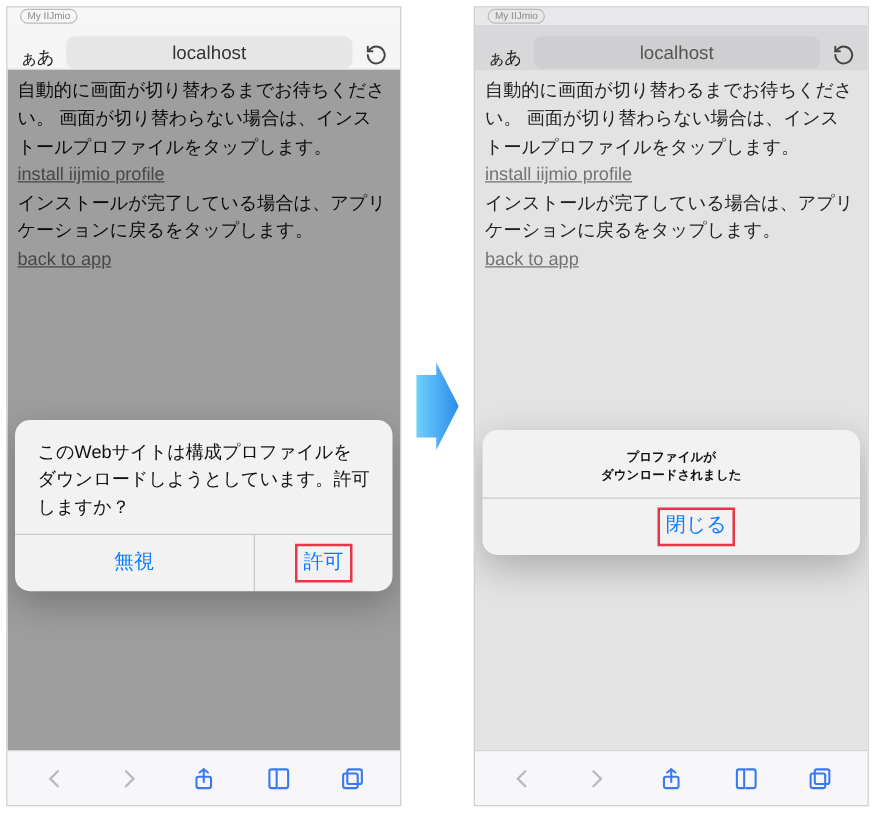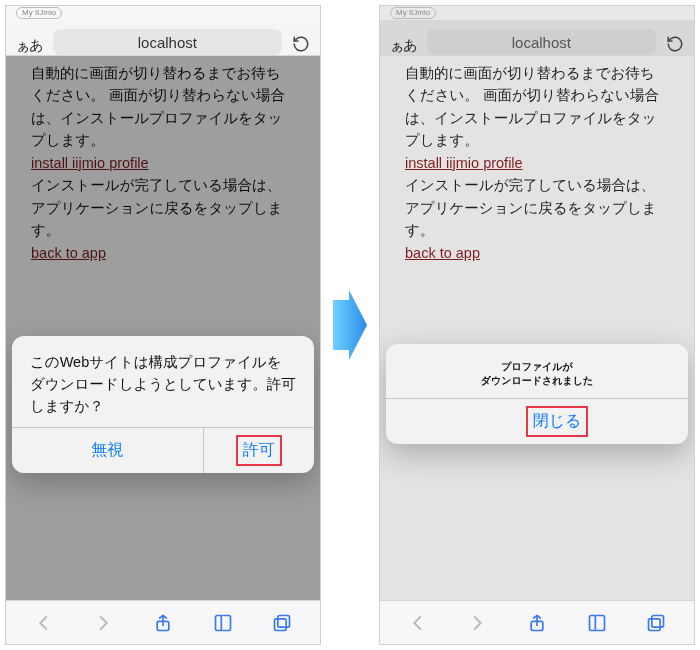--- a/index.html
+++ b/index.html
@@ -53,24 +53,24 @@
     display: flex; align-items: center; justify-content: center;
     color: #444;
   }
   .content {
     flex: 1; position: relative;
     background: #fff;
     font-size: 14.5px; line-height: 1.55;
     color: #111;
   }
   .content-inner {
-    padding: 6px 25px;
+    padding: 6px 8px;
     word-break: break-all;
   }
-  .link { color: #7f1d1d; text-decoration: underline; cursor: pointer; }
+  .link { color: #737373; text-decoration: underline; cursor: pointer; }
   .dim-overlay {
     position: absolute; inset: 0;
     background: rgba(0,0,0,0.38);
   }
   .alert {
     position: absolute; left: 50%; transform: translateX(-50%);
     width: 302px;
     background: #f2f2f2;
     border-radius: 12px;
     box-shadow: 0 10px 30px rgba(0,0,0,0.25);

